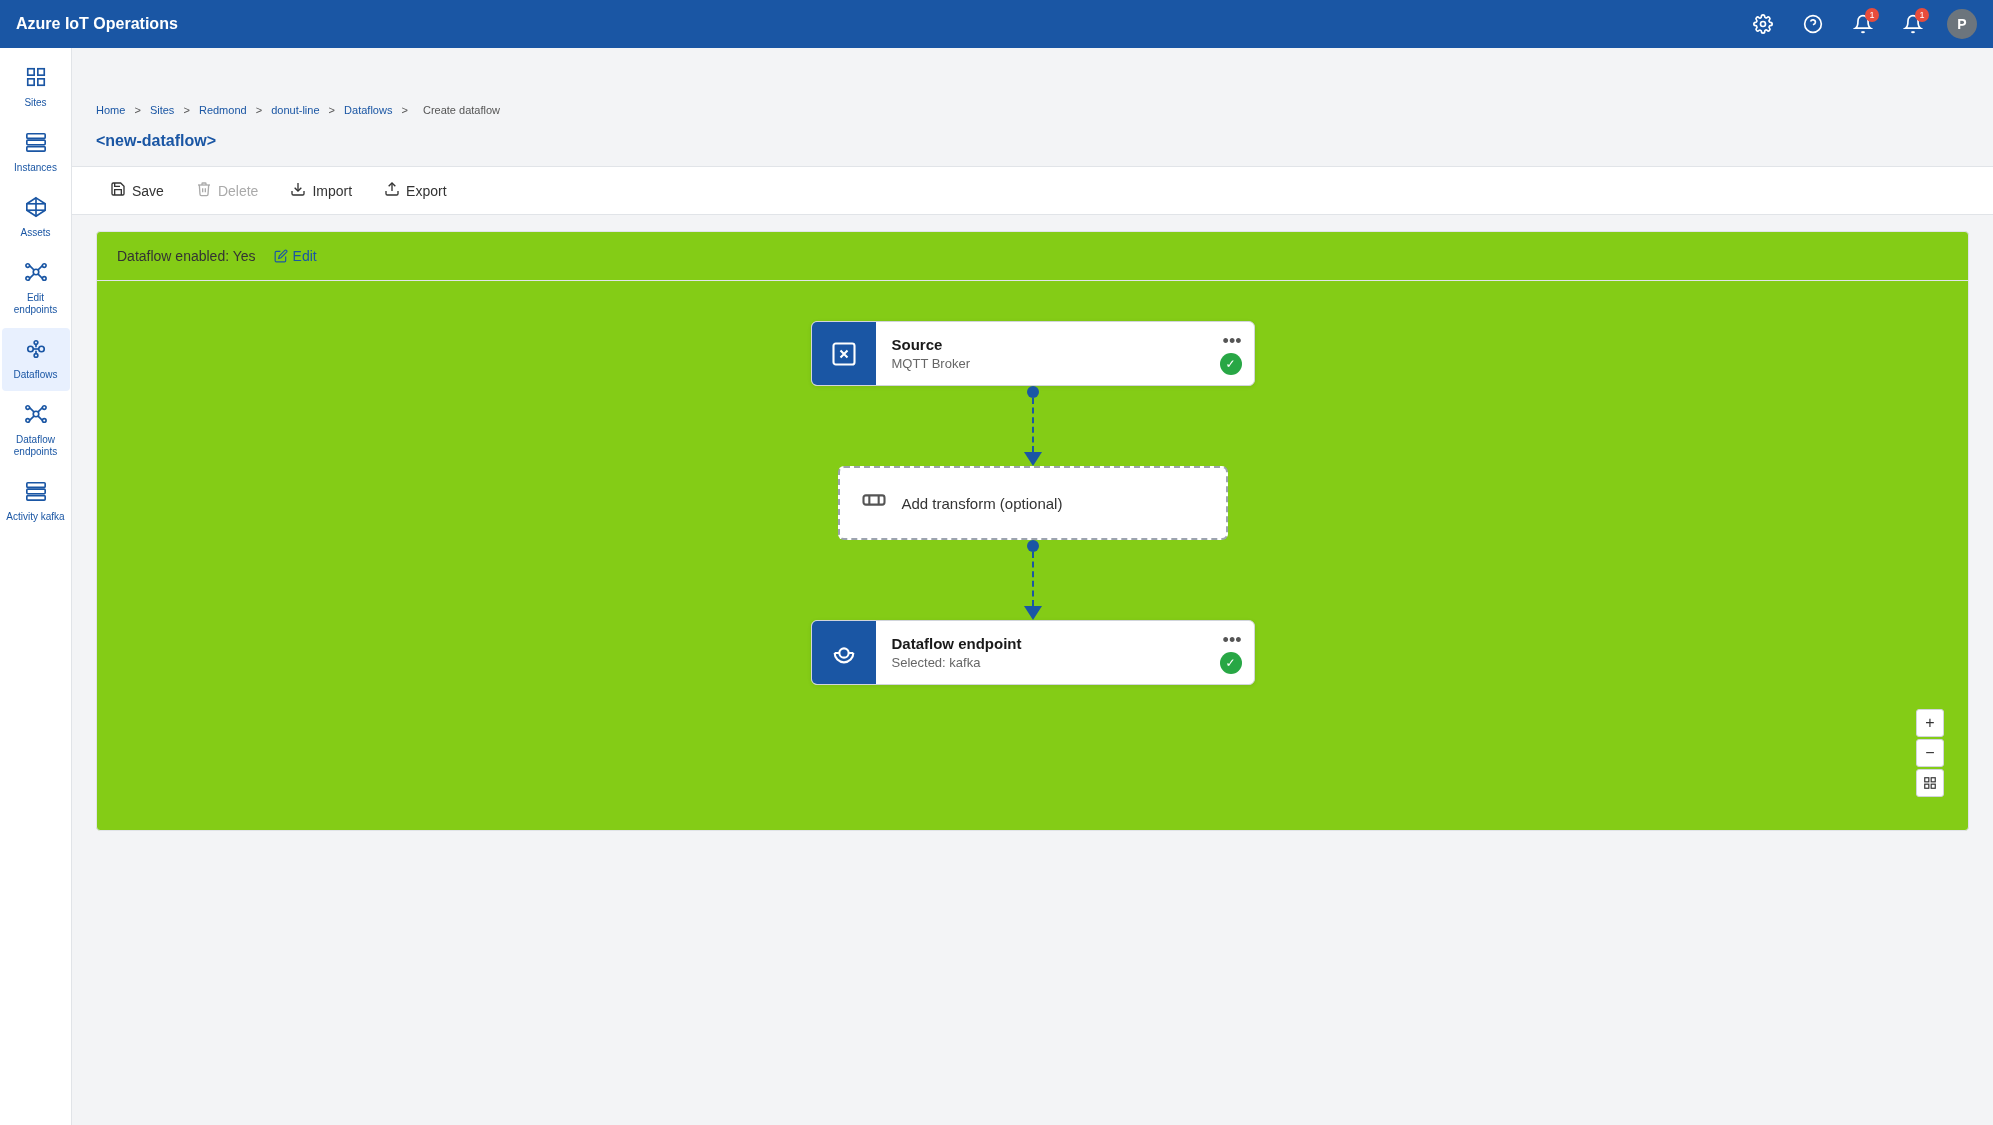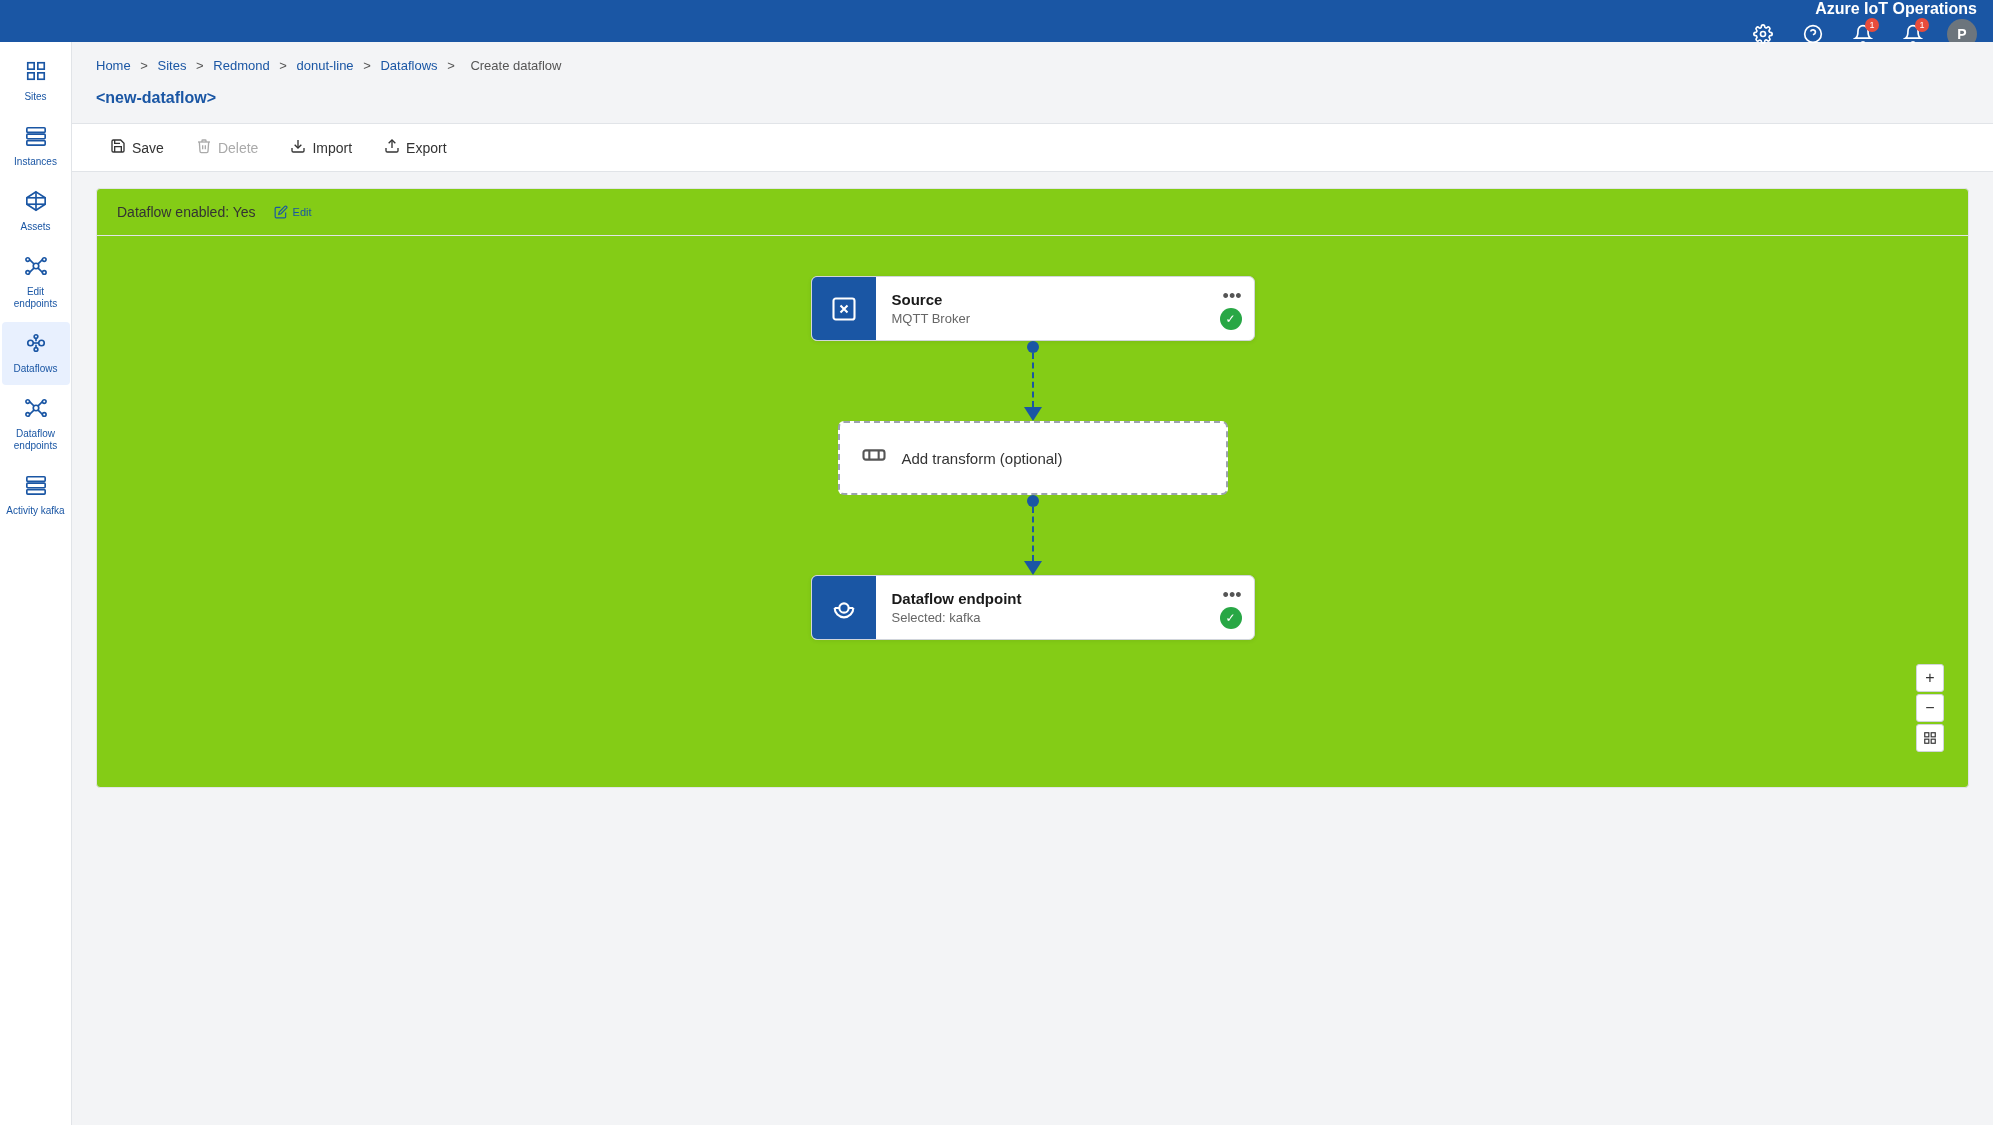--- a/index.html
+++ b/index.html
@@ -2,27 +2,26 @@
 <html><head>
   <meta charset="utf-8">
   <style>
     * { box-sizing: border-box; margin: 0; padding: 0; }
     body { font-family: 'Segoe UI', Arial, sans-serif; background: #f3f4f6; display: flex; flex-direction: column; height: 100vh; overflow: hidden; }
 
     
     .topbar {
       background: #1a56a4;
       color: white;
-      height: 42px;
-      display: flex;
-      align-items: flex-end;
+      height: 48px;
+      display: flex;
+      align-items: center;
       padding: 0 16px;
       flex-shrink: 0;
       justify-content: space-between;
-      flex-direction: column;
     }
     .topbar-title {
       font-size: 16px;
       font-weight: 600;
       color: white;
     }
     .topbar-icons {
       display: flex;
       align-items: center;
       gap: 18px;
@@ -117,22 +116,23 @@
     .content-area {
       flex: 1;
       overflow-y: auto;
       background: #f3f4f6;
     }
 
     
     .breadcrumb-bar {
       background: #f3f4f6;
       padding: 16px 24px 8px 24px;
-      font-size: 13px;
+      font-size: 11px;
       color: #555;
+      margin-top: 40px;
     }
     .breadcrumb-bar a {
       color: #1a56a4;
       text-decoration: none;
     }
     .breadcrumb-bar span { color: #555; margin: 0 6px; }
 
     
     .page-title {
       padding: 8px 24px 16px 24px;
@@ -188,21 +188,21 @@
       gap: 12px;
       font-size: 14px;
       color: #333;
     }
     .edit-btn {
       display: flex;
       align-items: center;
       gap: 5px;
       color: #1a56a4;
       cursor: pointer;
-      font-size: 11px;
+      font-size: 14px;
       border: none;
       background: transparent;
       padding: 2px 6px;
       border-radius: 3px;
     }
 
     
     .flow-canvas {
       padding: 40px 20px;
       display: flex;

